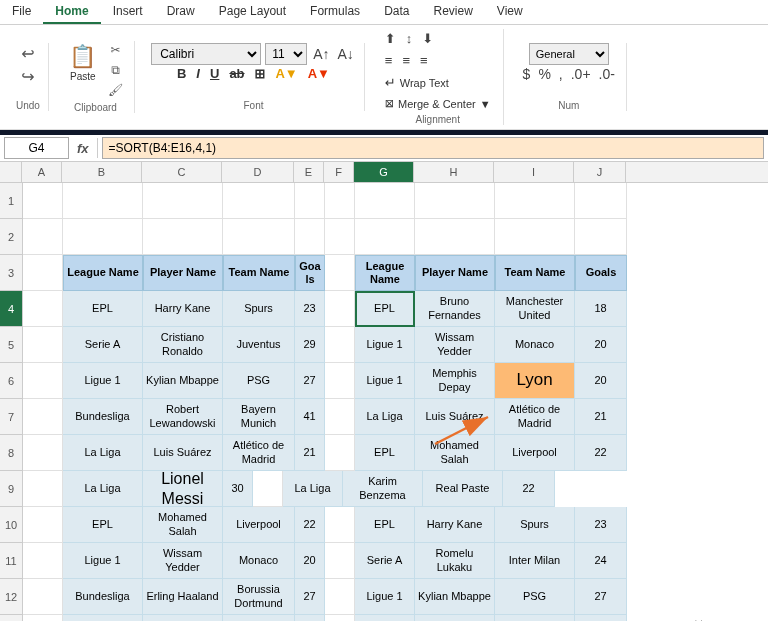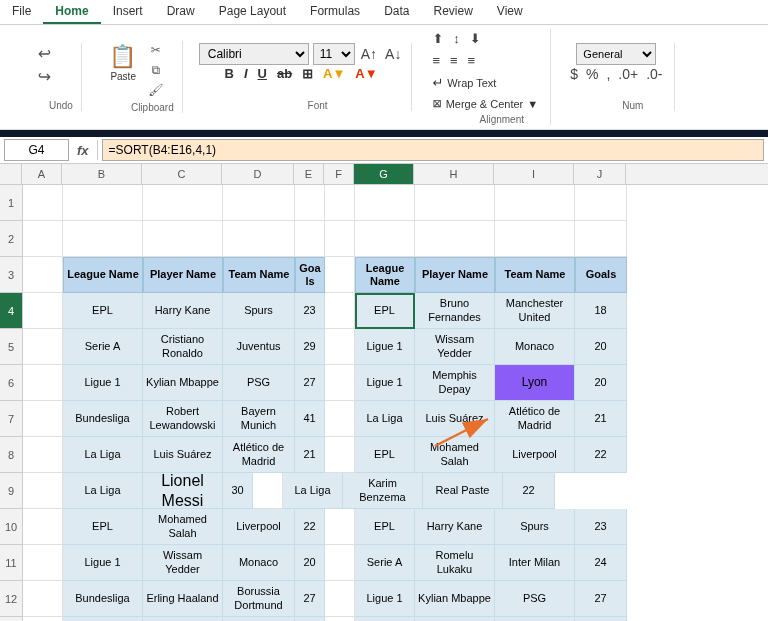--- a/index.html
+++ b/index.html
@@ -1,26 +1,26 @@
 <!DOCTYPE html>
 <html><head>
   <meta charset="utf-8">
   <style>
     * { box-sizing: border-box; margin: 0; padding: 0; }
     body { font-family: 'Segoe UI', Arial, sans-serif; font-size: 12px; background: #fff; overflow: hidden; }
 
     
-    .ribbon { background: #fff; border-bottom: 7px solid #0f172a; }
+    .ribbon { background: #fff; border-bottom: 5px solid #0f172a; }
     .ribbon-tabs { display: flex; background: #fff; border-bottom: 1px solid #d0d0d0; }
     .ribbon-tab { padding: 4px 12px; font-size: 12px; cursor: pointer; color: #333; }
     .ribbon-tab.active { color: #217346; border-bottom: 2px solid #217346; font-weight: 600; }
     .ribbon-content { display: flex; align-items: center; padding: 4px 8px; gap: 8px; min-height: 80px; border-bottom: 1px solid #ddd; }
 
     .ribbon-group { display: flex; flex-direction: column; align-items: center; border-right: 1px solid #e0e0e0; padding: 0 8px; min-height: 68px; justify-content: space-between; }
-    .ribbon-group-label { font-size: 10px; color: #666; margin-top: auto; padding-top: 2px; margin-left: 33px; }
+    .ribbon-group-label { font-size: 10px; color: #666; margin-top: auto; padding-top: 2px; }
 
     .undo-btns { display: flex; flex-direction: column; gap: 2px; }
     .undo-btn { background: none; border: none; cursor: pointer; font-size: 16px; color: #555; padding: 1px 4px; }
 
     .clipboard-group { display: flex; gap: 4px; }
     .paste-btn { display: flex; flex-direction: column; align-items: center; background: none; border: none; cursor: pointer; font-size: 10px; color: #333; padding: 2px 4px; }
     .paste-icon { width: 28px; height: 28px; display: flex; align-items: center; justify-content: center; font-size: 22px; }
     .clipboard-small-btns { display: flex; flex-direction: column; gap: 1px; }
     .small-icon-btn { background: none; border: none; cursor: pointer; font-size: 12px; color: #555; padding: 1px 3px; line-height: 1.4; }
     .font-row1 { display: flex; gap: 4px; align-items: center; }
@@ -286,21 +286,21 @@
           </div>
           <div class="grid-row">
             <div class="cell empty" style="width: 40px; min-width: 40px; height: 36px; min-height: 36px; padding: 1px 2px; font-size: 11px; line-height: 1.2; word-break: break-word; overflow: hidden; background: rgb(255, 255, 255); border-color: rgb(224, 224, 224);"></div>
             <div class="cell data-cell" style="width: 80px; min-width: 80px; height: 36px; min-height: 36px; padding: 1px 2px; font-size: 11px; line-height: 1.2; word-break: break-word; overflow: hidden; background: rgb(222, 234, 241); border-color: rgb(197, 221, 233);">Ligue 1</div>
             <div class="cell data-cell" style="width: 80px; min-width: 80px; height: 36px; min-height: 36px; padding: 1px 2px; font-size: 11px; line-height: 1.2; word-break: break-word; overflow: hidden; background: rgb(222, 234, 241); border-color: rgb(197, 221, 233);">Kylian Mbappe</div>
             <div class="cell data-cell" style="width: 72px; min-width: 72px; height: 36px; min-height: 36px; padding: 1px 2px; font-size: 11px; line-height: 1.2; word-break: break-word; overflow: hidden; background: rgb(222, 234, 241); border-color: rgb(197, 221, 233);">PSG</div>
             <div class="cell data-cell" style="width: 30px; min-width: 30px; height: 36px; min-height: 36px; padding: 1px 2px; font-size: 11px; line-height: 1.2; word-break: break-word; overflow: hidden; background: rgb(222, 234, 241); border-color: rgb(197, 221, 233);">27</div>
             <div class="cell empty" style="width: 30px; min-width: 30px; height: 36px; min-height: 36px; padding: 1px 2px; font-size: 11px; line-height: 1.2; word-break: break-word; overflow: hidden; background: rgb(255, 255, 255); border-color: rgb(224, 224, 224);"></div>
             <div class="cell sorted-data" style="width: 60px; min-width: 60px; height: 36px; min-height: 36px; padding: 1px 2px; font-size: 11px; line-height: 1.2; word-break: break-word; overflow: hidden; background: rgb(222, 234, 241); border-color: rgb(197, 221, 233);">Ligue 1</div>
             <div class="cell sorted-data" style="width: 80px; min-width: 80px; height: 36px; min-height: 36px; padding: 1px 2px; font-size: 11px; line-height: 1.2; word-break: break-word; overflow: hidden; background: rgb(222, 234, 241); border-color: rgb(197, 221, 233);">Memphis Depay</div>
-            <div class="cell sorted-data" style="width: 80px; min-width: 80px; height: 36px; min-height: 36px; padding: 1px 2px; font-size: 12px; line-height: 1.2; word-break: break-word; overflow: hidden; background: #8b5cf6; border-color: rgb(197, 221, 233);">Lyon</div>
+            <div class="cell sorted-data" style="width: 80px; min-width: 80px; height: 36px; min-height: 36px; padding: 1px 2px; font-size: 17px; line-height: 1.2; word-break: break-word; overflow: hidden; background: #fdba74; border-color: rgb(197, 221, 233);">Lyon</div>
             <div class="cell sorted-data" style="width: 52px; min-width: 52px; height: 36px; min-height: 36px; padding: 1px 2px; font-size: 11px; line-height: 1.2; word-break: break-word; overflow: hidden; background: rgb(222, 234, 241); border-color: rgb(197, 221, 233);">20</div>
           </div>
           <div class="grid-row">
             <div class="cell empty" style="width: 40px; min-width: 40px; height: 36px; min-height: 36px; padding: 1px 2px; font-size: 11px; line-height: 1.2; word-break: break-word; overflow: hidden; background: rgb(255, 255, 255); border-color: rgb(224, 224, 224);"></div>
             <div class="cell data-cell" style="width: 80px; min-width: 80px; height: 36px; min-height: 36px; padding: 1px 2px; font-size: 11px; line-height: 1.2; word-break: break-word; overflow: hidden; background: rgb(222, 234, 241); border-color: rgb(197, 221, 233);">Bundesliga</div>
             <div class="cell data-cell" style="width: 80px; min-width: 80px; height: 36px; min-height: 36px; padding: 1px 2px; font-size: 11px; line-height: 1.2; word-break: break-word; overflow: hidden; background: rgb(222, 234, 241); border-color: rgb(197, 221, 233);">Robert Lewandowski</div>
             <div class="cell data-cell" style="width: 72px; min-width: 72px; height: 36px; min-height: 36px; padding: 1px 2px; font-size: 11px; line-height: 1.2; word-break: break-word; overflow: hidden; background: rgb(222, 234, 241); border-color: rgb(197, 221, 233);">Bayern Munich</div>
             <div class="cell data-cell" style="width: 30px; min-width: 30px; height: 36px; min-height: 36px; padding: 1px 2px; font-size: 11px; line-height: 1.2; word-break: break-word; overflow: hidden; background: rgb(222, 234, 241); border-color: rgb(197, 221, 233);">41</div>
             <div class="cell empty" style="width: 30px; min-width: 30px; height: 36px; min-height: 36px; padding: 1px 2px; font-size: 11px; line-height: 1.2; word-break: break-word; overflow: hidden; background: rgb(255, 255, 255); border-color: rgb(224, 224, 224);"></div>
             <div class="cell sorted-data" style="width: 60px; min-width: 60px; height: 36px; min-height: 36px; padding: 1px 2px; font-size: 11px; line-height: 1.2; word-break: break-word; overflow: hidden; background: rgb(222, 234, 241); border-color: rgb(197, 221, 233);">La Liga</div>

